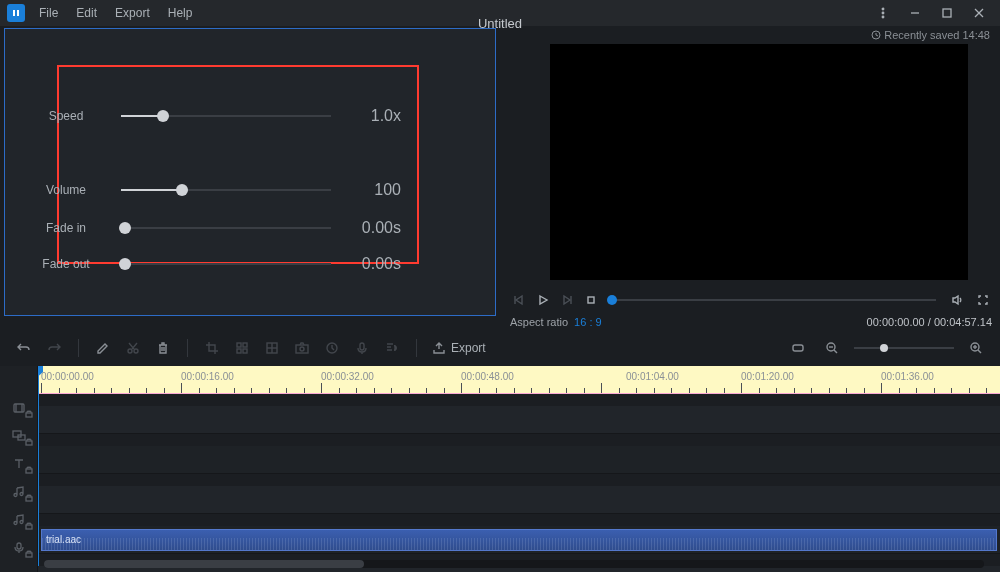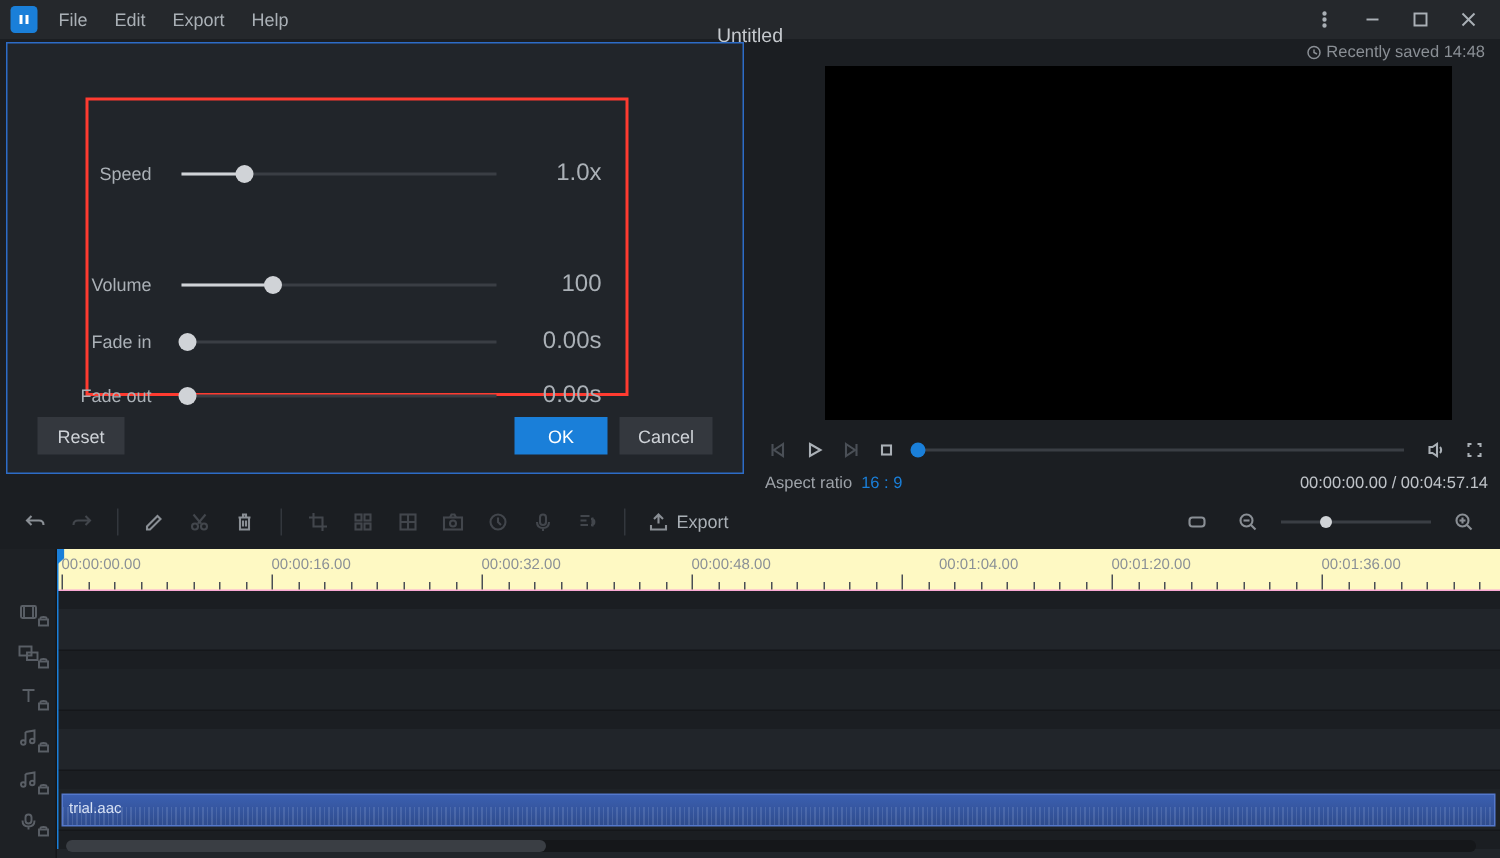--- a/index.html
+++ b/index.html
@@ -23,21 +23,21 @@
     
     .panel { width: 492px; height: 288px; border: 1px solid #2d6cc7; background: #21252a; position: relative; }
     .highlight-box { position: absolute; left: 52px; top: 36px; width: 362px; height: 199px; border: 2px solid #ff3b30; }
     .dlg-content { position: absolute; left: 0; top: 0; width: 100%; height: 100%; padding: 18px 26px 0 26px; }
 
     .ctrl-row { display: flex; align-items: center; height: 28px; }
     .ctrl-row.speed-row { margin-top: 55px; }
     .ctrl-row.volume-row { margin-top: 46px; }
     .ctrl-row.fadein-row { margin-top: 10px; }
     .ctrl-row.fadeout-row { margin-top: 8px; }
-    .ctrl-label { width: 90px; text-align: right; padding-right: 20px; font-size: 12px; }
+    .ctrl-label { width: 90px; text-align: center; padding-right: 20px; font-size: 12px; }
     .slider-wrap { width: 210px; position: relative; margin-right: 20px; }
     .slider-track { height: 2px; background: #3a3e44; width: 100%; position: relative; }
     .slider-fill { height: 2px; background: #d0d3d7; position: absolute; left: 0; top: 0; }
     .slider-thumb { width: 12px; height: 12px; background: #d0d3d7; border-radius: 50%; position: absolute; top: 50%; transform: translate(-50%, -50%); cursor: pointer; }
     .ctrl-value { width: 50px; text-align: right; font-size: 16px; }
 
     .dlg-buttons { position: absolute; bottom: 12px; left: 20px; right: 20px; display: flex; align-items: center; }
     .btn { height: 25px; border: none; font-size: 12px; color: #cfd3d8; cursor: pointer; display: flex; align-items: center; justify-content: center; }
     .btn.reset { width: 58px; background: #34383e; }
     .btn.ok { width: 62px; background: #1a7fd9; color: #fff; margin-left: auto; }
@@ -183,25 +183,20 @@
           <div class="slider-wrap">
             <div class="slider-track">
                 <div class="slider-fill" style="width:0%"></div>
               </div>
             <div class="slider-thumb" style="left:2%"></div>
           </div>
           <div class="ctrl-value">0.00s</div>
         </div>
       </div>
 
-      <div class="dlg-buttons">
-        <button class="btn reset">Reset</button>
-        <button class="btn ok">OK</button>
-        <button class="btn cancel">Cancel</button>
-      </div>
     </div>
   </div>
 
   <div class="right-pane">
     <div class="recent-save">
       <svg width="10" height="10" viewBox="0 0 10 10" fill="none" stroke="#8a8f95" stroke-width="1">
           <circle cx="5" cy="5" r="4"></circle>
           <path d="M5 3 L5 5 L7 6"></path>
         </svg>
       <span>Recently saved 14:48</span>

